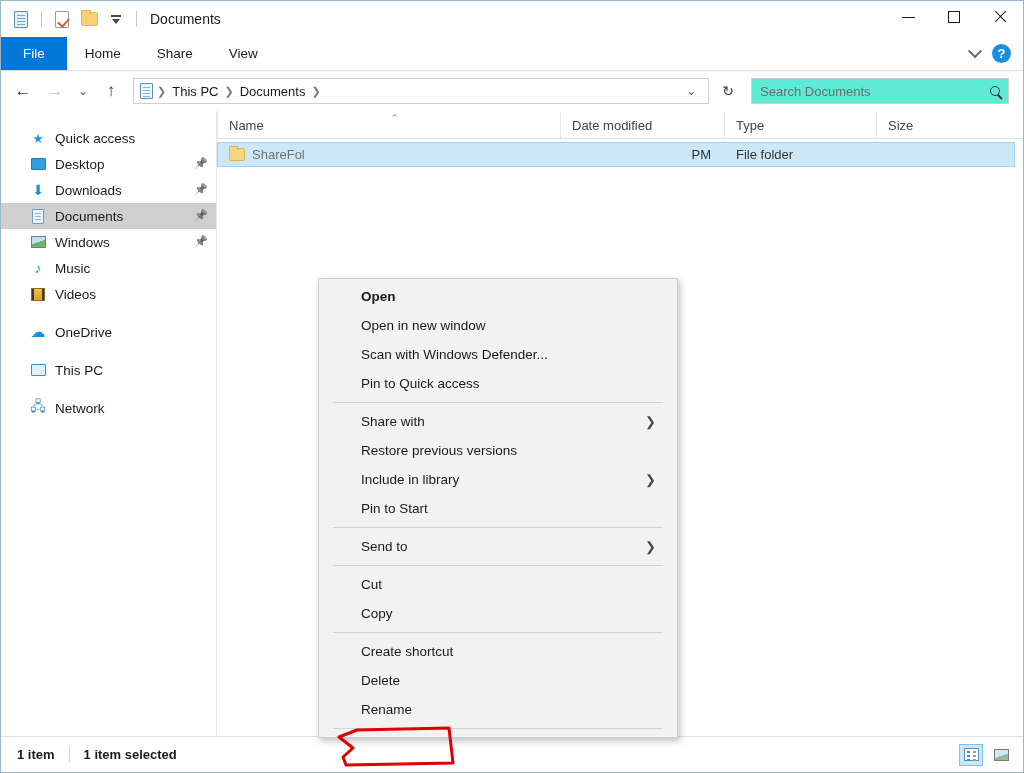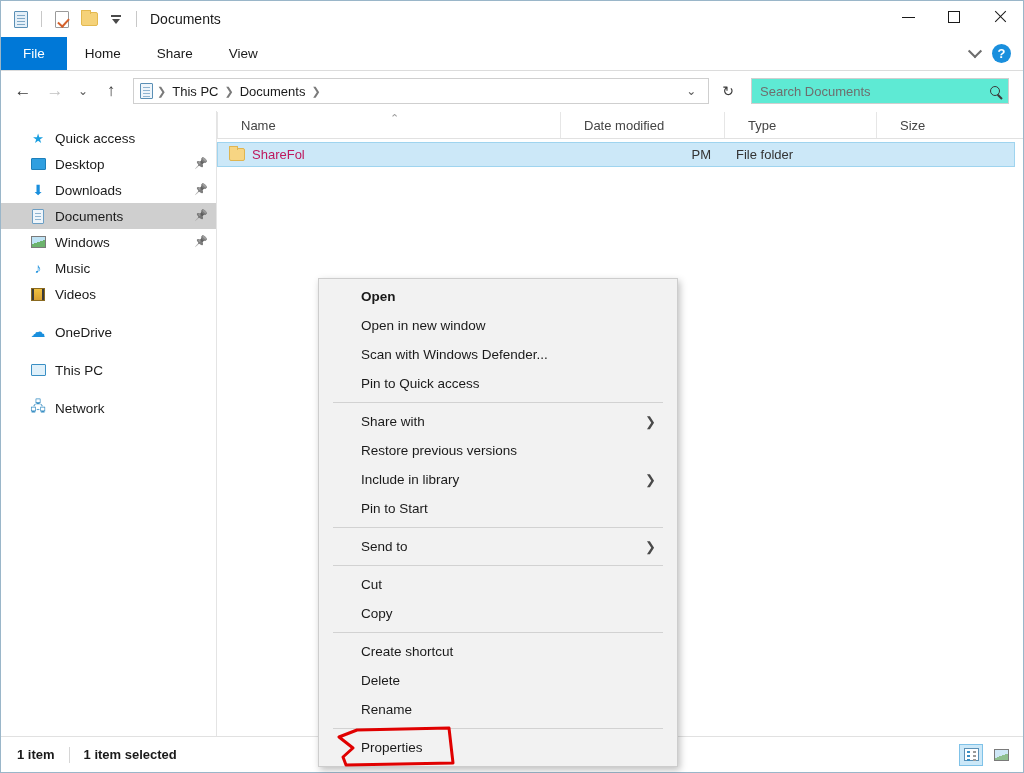--- a/index.html
+++ b/index.html
@@ -175,35 +175,35 @@
   .ico-pc { width: 15px; height: 12px; background: #dff0fa; border: 1.5px solid #3a8fc4; border-radius: 1px; }
   .ico-net { color: #3a8fc4; font-size: 14px; }
 
   
   .filepane { flex: 1; display: flex; flex-direction: column; border-left: 1px solid #e4e4e4; min-width: 0; position: relative; }
   .colheader {
     height: 28px; flex: 0 0 28px; display: flex; align-items: flex-end;
     border-bottom: 1px solid #e1e1e1; position: relative; background: #ffffff;
   }
   .col {
-    height: 26px; display: flex; align-items: center; padding-left: 23px;
+    height: 26px; display: flex; align-items: center; padding-left: 11px;
     font-size: 13px; color: #444444; border-left: 1px solid #e6e6e6; cursor: default;
   }
   .col:first-child { border-left: none; }
   .sort-caret {
     position: absolute; left: 173px; top: 1px;
     font-size: 11px; color: #9a9a9a;
   }
   .filelist { flex: 1; position: relative; background: #ffffff; }
   .filerow {
     height: 25px; display: flex; align-items: center;
     background: #cce8f8; border: 1px solid #9fd4ef; cursor: default;
     margin: 3px 8px 0 0;
   }
-  .cell { font-size: 13px; color: #be185d; padding-left: 11px; display: flex; align-items: center; }
+  .cell { font-size: 13px; color: #737373; padding-left: 11px; display: flex; align-items: center; }
   .cell.name { display: flex; align-items: center; gap: 7px; }
   .folder-ico {
     width: 16px; height: 13px; background: #f7d583; border: 1px solid #dfb551;
     position: relative; border-radius: 1px 2px 2px 2px; flex: 0 0 16px;
   }
   .folder-ico::before {
     content: ""; position: absolute; left: -1px; top: -3px; width: 7px; height: 3px;
     background: #f7d583; border: 1px solid #dfb551; border-bottom: none; border-radius: 1px 1px 0 0;
   }
 
@@ -451,21 +451,20 @@
 
       <div class="mi">Cut</div>
       <div class="mi">Copy</div>
       <div class="msep"></div>
 
       <div class="mi">Create shortcut</div>
       <div class="mi">Delete</div>
       <div class="mi">Rename</div>
       <div class="msep"></div>
 
-      <div class="mi">Properties</div>
     </div>
 
     <svg class="annot" width="130" height="48" viewBox="0 0 130 48">
       <path d="M26 7 L118 5 L122 40 L15 42 L12 34 L22 25 L8 14 Z" fill="none" stroke="#e00000" stroke-width="3" stroke-linejoin="round" stroke-linecap="round"></path>
     </svg>
 
   </div>
 
   <div class="statusbar">
     <span class="st-text">1 item</span>

